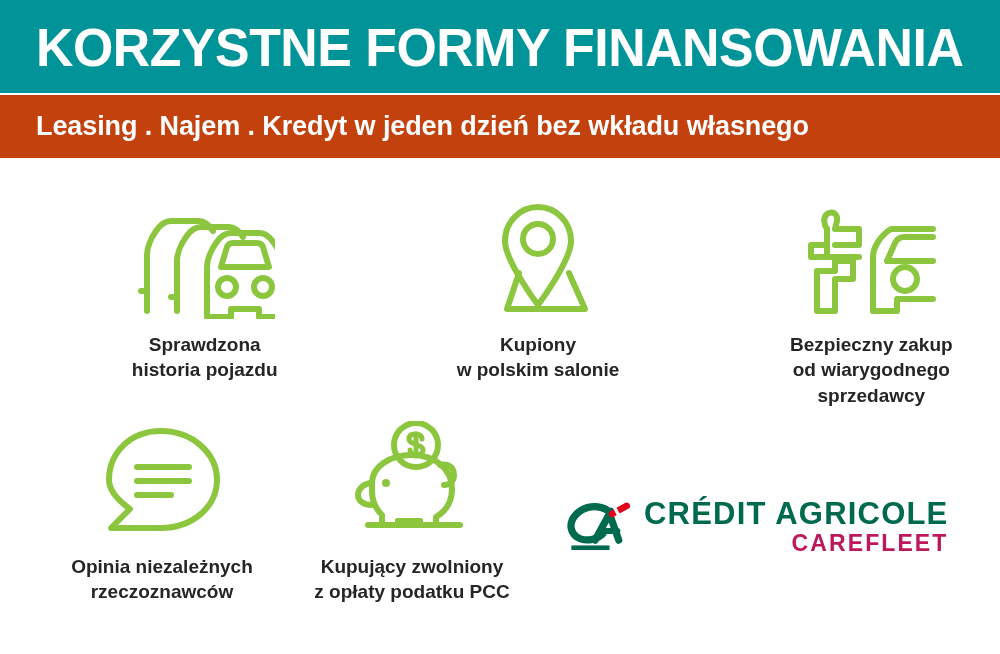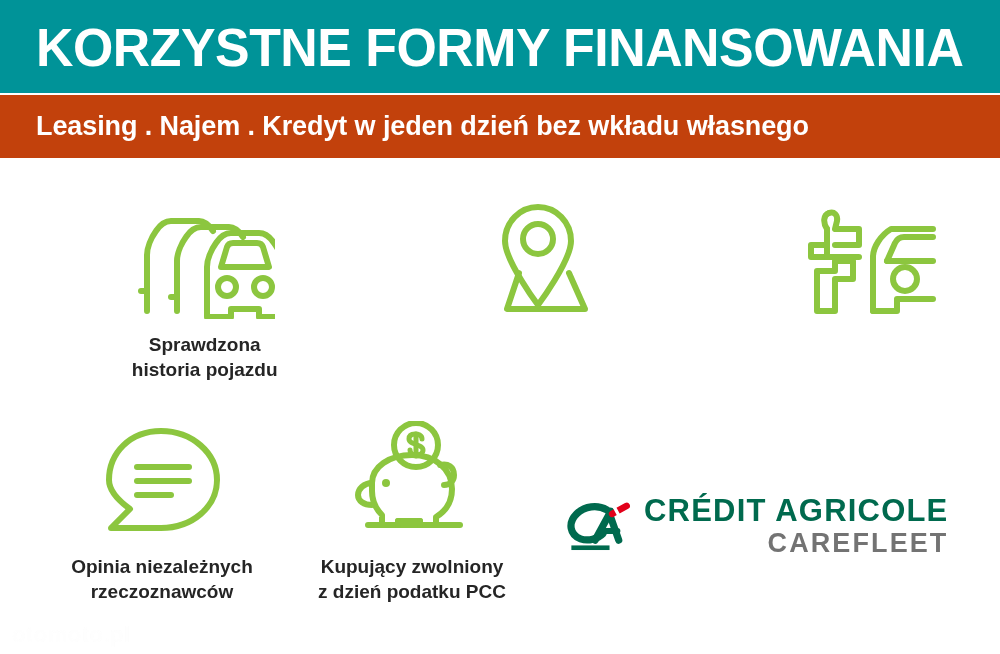--- a/index.html
+++ b/index.html
@@ -125,24 +125,24 @@
   .logo-text .line1 {
     color: #006a4e;
     font-family: "Liberation Sans", sans-serif;
     font-weight: bold;
     font-size: 31px;
     letter-spacing: 1.2px;
     line-height: 1.05;
     white-space: nowrap;
   }
   .logo-text .line2 {
-    color: #737373;
-    font-family: "Liberation Sans", sans-serif;
-    font-weight: bold;
-    font-size: 27px;
+    color: #be185d;
+    font-family: "Liberation Sans", sans-serif;
+    font-weight: bold;
+    font-size: 23px;
     letter-spacing: 2.1px;
     line-height: 1.15;
     white-space: nowrap;
   }
 
   
   .watermark {
     position: absolute;
     left: 12px;
     top: 622px;
@@ -200,20 +200,22 @@
       <div class="icon-wrap">
         <svg width="130" height="120" viewBox="0 0 130 120" fill="none" stroke="#8cc63f" stroke-width="6" stroke-linecap="round" stroke-linejoin="round">
 
           <path d="M46 74 L34 110 L112 110 L96 74"></path>
 
           <path d="M65 106 C65 106 32 62 32 42 C32 23 47 8 65 8 C83 8 98 23 98 42 C98 62 65 106 65 106 Z"></path>
 
           <circle cx="65" cy="40" r="15"></circle>
         </svg>
       </div>
+      <div class="caption">Kupiony
+w polskim salonie</div>
     </div>
 
 
     <div class="feature">
       <div class="icon-wrap">
         <svg width="140" height="120" viewBox="0 0 140 120" fill="none" stroke="#8cc63f" stroke-width="6" stroke-linecap="round" stroke-linejoin="round">
 
           <path d="M28 14 C33 12 37 16 36 22 L34 30 L58 30 L58 46 L34 46"></path>
           <path d="M28 14 C22 16 22 24 26 30 L26 46 L10 46 L10 58 L26 58"></path>
           <path d="M26 30 L26 58"></path>
@@ -221,20 +223,23 @@
 
           <path d="M16 72 L34 72 L34 62 L52 62 L52 80 L34 80 L34 112 L16 112 Z"></path>
 
           <path d="M72 112 L72 58 C72 48 80 36 90 30 L132 30"></path>
           <path d="M86 62 L94 44 C96 40 99 38 103 38 L132 38"></path>
           <path d="M86 62 L132 62"></path>
           <circle cx="104" cy="80" r="12"></circle>
           <path d="M72 96 L72 112 L96 112 L96 100 L132 100"></path>
         </svg>
       </div>
+      <div class="caption">Bezpieczny zakup
+od wiarygodnego
+sprzedawcy</div>
     </div>
 
   </div>
 
   <div class="features-row" id="row2">
 
     <div class="feature">
       <div class="icon-wrap">
         <svg width="130" height="116" viewBox="0 0 130 116" fill="none" stroke="#8cc63f" stroke-width="6" stroke-linecap="round" stroke-linejoin="round">
           <path d="M64 8 C95 8 120 30 120 57 C120 84 95 105 64 105 L14 105 L33 86
@@ -267,21 +272,21 @@
 
           <circle cx="44" cy="62" r="4" fill="#8cc63f" stroke="none"></circle>
 
           <path d="M26 104 L118 104"></path>
 
           <path d="M56 100 L56 104"></path>
           <path d="M78 100 L78 104"></path>
         </svg>
       </div>
       <div class="caption">Kupujący zwolniony
-z dzień podatku PCC</div>
+z opłaty podatku PCC</div>
     </div>
 
     <div class="feature"></div>
     <div class="feature"></div>
 
   </div>
 
   <div class="logo-block">
     <svg class="logo-mark" viewBox="0 0 100 76">
 

